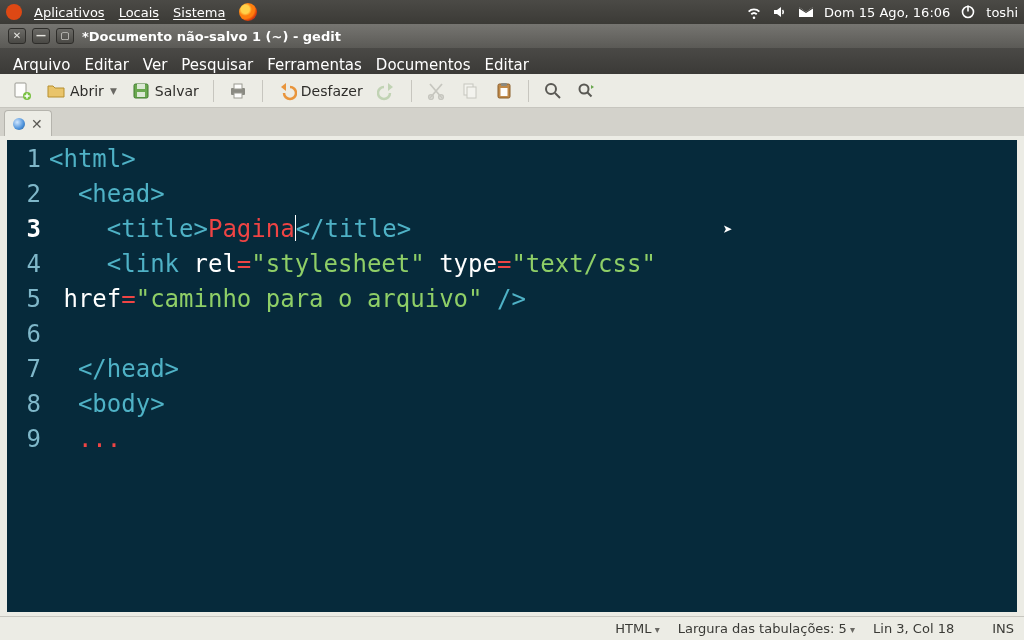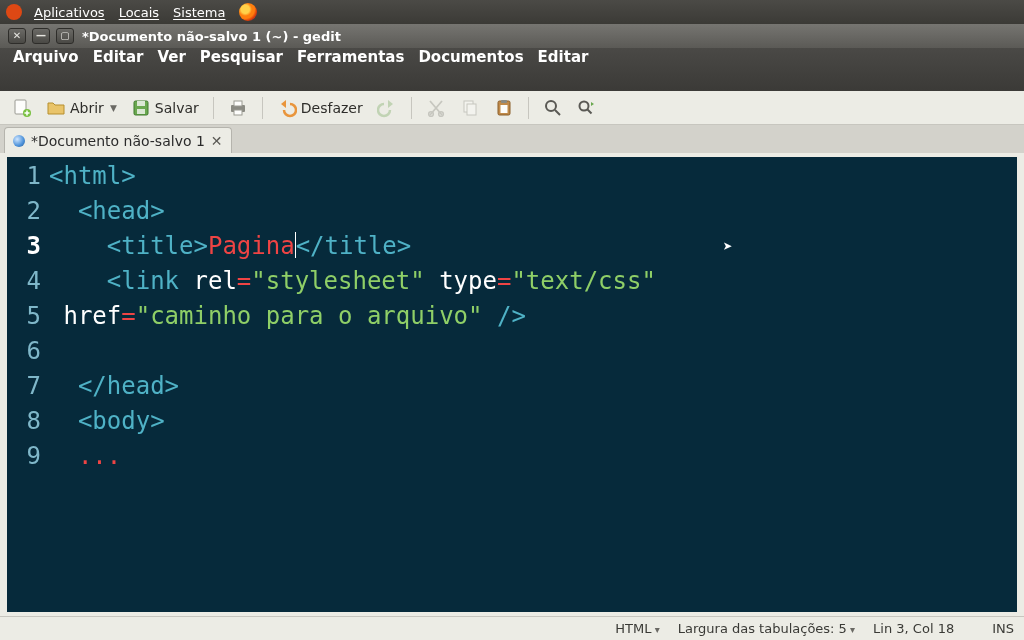--- a/index.html
+++ b/index.html
@@ -30,23 +30,23 @@
   .win-btn {
     width:18px;height:16px;border:1px solid #2e2d2a;border-radius:3px;
     background:linear-gradient(#6b6a66,#4a4945);
     color:#e7e6e1; display:flex;align-items:center;justify-content:center;
     font-size:10px; line-height:1;
   }
   .titlebar .title-text{ flex:1; padding-right:88px;}
 
   
   .menubar {
-    height:43px; background:linear-gradient(#4a4946,#3b3a37);
-    display:flex; align-items:flex-start; padding:0 6px; gap:0;
-    color:#fff; font-size:15px;font-weight:bold;
+    height:26px; background:linear-gradient(#4a4946,#3b3a37);
+    display:flex; align-items:flex-end; padding:0 6px; gap:0;
+    color:#fff; font-size:15px;
   }
   .menubar .mitem{ padding:0 7px;}
 
   
   .toolbar {
     height:34px; background:#ecece5; border-bottom:1px solid #c7c6bf;
     display:flex; align-items:center; padding:12px 8px; gap:6px;
     font-size:14px; color:#2e2d2a;
   }
   .tbtn { display:flex; align-items:center; gap:4px; padding:2px 4px; border-radius:3px;}
@@ -107,20 +107,38 @@
 <body>
 
 <div class="panel">
   <div class="left">
     <span class="ubuntu-logo"></span>
     <span class="menu-item">Aplicativos</span>
     <span class="menu-item">Locais</span>
     <span class="menu-item">Sistema</span>
     <span class="ff-logo" style="margin-left:6px;"></span>
   </div>
+  <div class="right">
+    <svg viewBox="0 0 16 16">
+        <path fill="#fff" d="M8 12.5a1.3 1.3 0 100 2.6 1.3 1.3 0 000-2.6zm-3.4-2.9a5 5 0 016.8 0l-1.3 1.3a3.2 3.2 0 00-4.2 0zM2 7a8.5 8.5 0 0112 0l-1.3 1.3a6.7 6.7 0 00-9.4 0z"></path>
+      </svg>
+    <svg viewBox="0 0 16 16">
+        <path fill="#fff" d="M2 6h3l4-3v10l-4-3H2zM11 5.5a4 4 0 010 5l-1-1a2.6 2.6 0 000-3z"></path>
+      </svg>
+    <svg viewBox="0 0 16 16">
+        <path fill="#fff" d="M1 3h14v10H1zM1 3l7 5 7-5" stroke="#3b3a36" stroke-width="0"></path>
+        <path fill="#3b3a36" d="M1 3l7 5 7-5v1.4L8 9 1 4.4z"></path>
+      </svg>
+    <span>Dom 15 Ago, 16:06</span>
+    <svg viewBox="0 0 16 16">
+        <circle cx="8" cy="8" r="5.5" fill="none" stroke="#fff" stroke-width="1.6"></circle>
+        <rect x="7.2" y="1.5" width="1.6" height="6" fill="#fff"></rect>
+      </svg>
+    <span>toshi</span>
+  </div>
 </div>
 
 <div class="window">
 
   <div class="titlebar">
     <div class="win-controls">
       <div class="win-btn">✕</div>
       <div class="win-btn">—</div>
       <div class="win-btn">▢</div>
     </div>
@@ -215,21 +233,20 @@
           <circle cx="7" cy="8" r="4.5" fill="none" stroke="#5a5954" stroke-width="2"></circle>
           <path d="M10.5 11.5l4 4" stroke="#5a5954" stroke-width="2"></path>
           <path d="M14 4l3 2-3 2z" fill="#6aa84f"></path>
         </svg>
     </span>
   </div>
 
   <div class="tabbar">
     <div class="tab">
       <span class="dot"></span>
-      <span>*Documento não-salvo 1</span>
       <span class="close">✕</span>
     </div>
   </div>
 
   <div class="editor-wrap">
     <div class="editor">
       <div class="gutter">
         <div>1</div>
         <div>2</div>
         <div class="cur">3</div>

